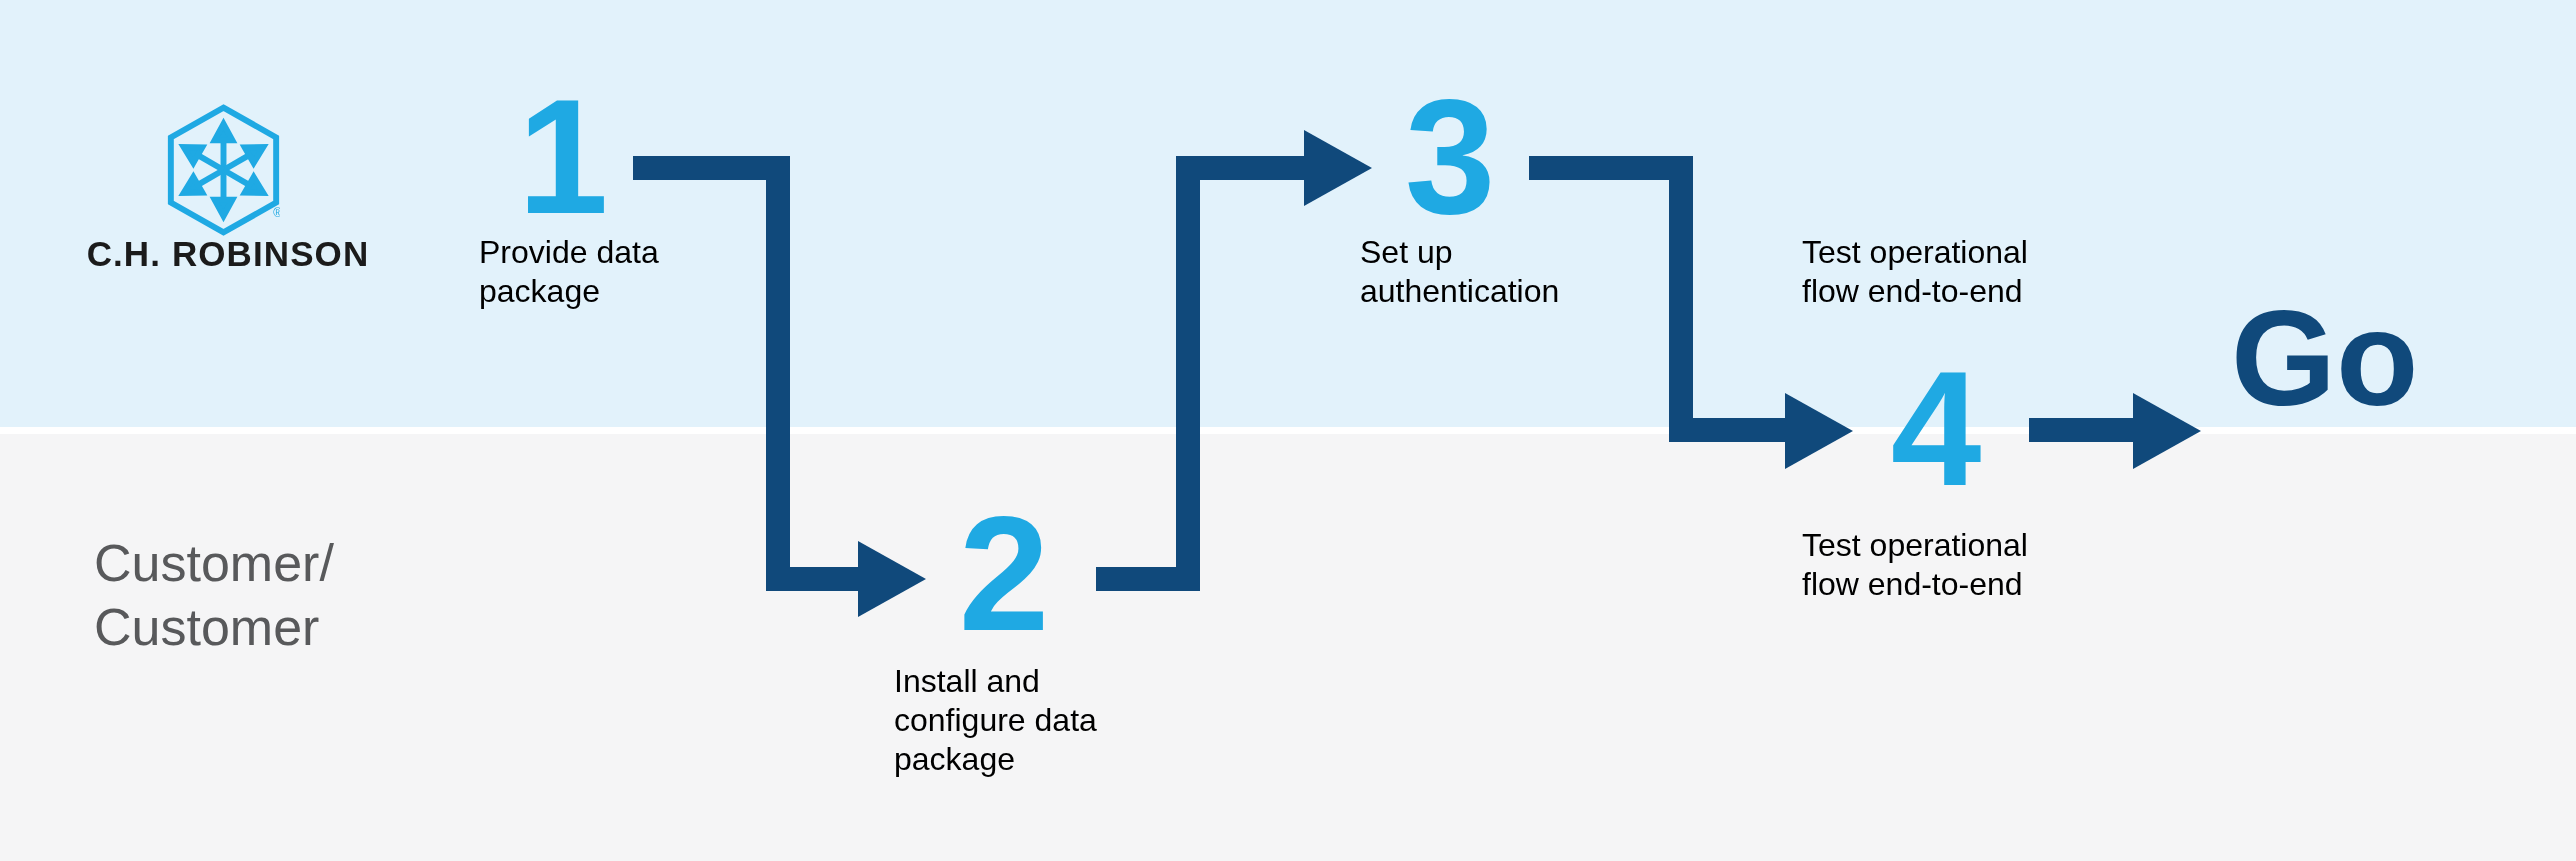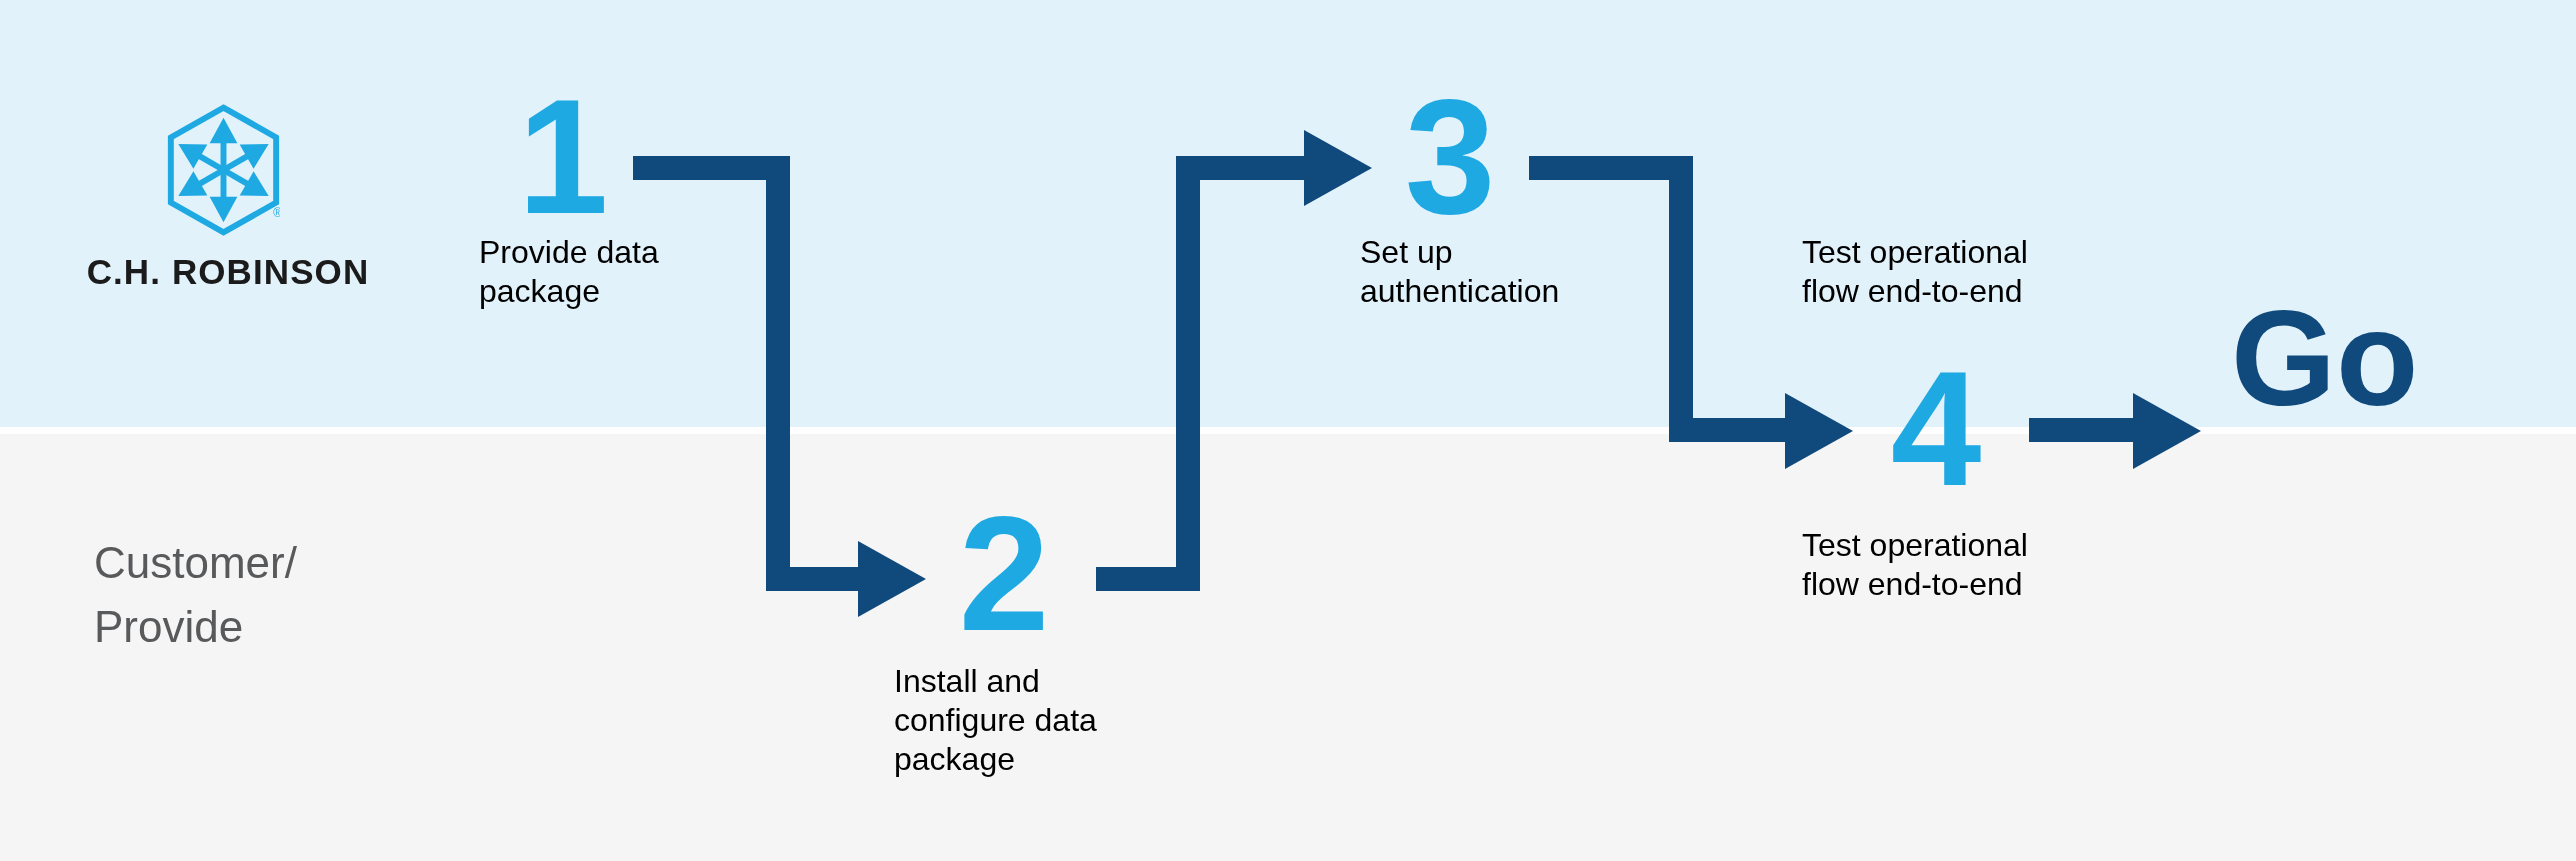--- a/index.html
+++ b/index.html
@@ -39,27 +39,27 @@
   .digit {
     position:absolute; width:148px; text-align:center; z-index:4;
     font-size:163px; line-height:163px; font-weight:700; color:var(--cyan);
   }
   .steplabel {
     position:absolute; z-index:4;
     font-size:32px; line-height:39px; color:var(--label_text);
   }
   .steplabel span { display:block; }
   .wordmark {
-    position:absolute; left:83px; top:254px; width:290px; z-index:4;
+    position:absolute; left:83px; top:236px; width:290px; z-index:4;
     text-align:center; font-size:35px; line-height:35px; font-weight:700;
     letter-spacing:1.1px; color:var(--wordmark_text); white-space:nowrap;
   }
   .lane-label {
     position:absolute; left:94px; top:531px; z-index:4;
-    font-size:44px; line-height:64px; font-weight:400; color:var(--lane_label_text);
+    font-size:52px; line-height:64px; font-weight:400; color:var(--lane_label_text);
   }
   .lane-label span { display:block; }
   .go-live {
     position:absolute; left:2231px; top:303px; z-index:4;
     font-size:135px; line-height:111px; font-weight:700; color:var(--navy);
   }
   .go-live span { display:block; }
   .logo { position:absolute; left:167px; top:104px; z-index:4; }
 </style>
 </head>
@@ -97,21 +97,21 @@
         <line x1="76" y1="89" x2="76" y2="47"></line>
           <polygon points="64,49 88,49 76,27"></polygon>
       </g>
     </g>
     <text x="143" y="152" font-size="16" fill="#1FA9E3" stroke="none" font-family="Liberation Sans, sans-serif">®</text>
   </svg>
   <div class="wordmark">C.H. ROBINSON</div>
 
   <div class="lane-label">
     <span>Customer/</span>
-    <span>Provide</span>
+    <span>Customer</span>
   </div>
 
   <div class="digit" style="left:489px; top:75px;">1</div>
   <div class="steplabel" style="left:479px; top:233px;">
     <span>Provide data</span>
     <span>package</span>
   </div>
 
   <div>
     <div class="bar" style="left:633px; top:156px; width:157px; height:24px;"></div>

